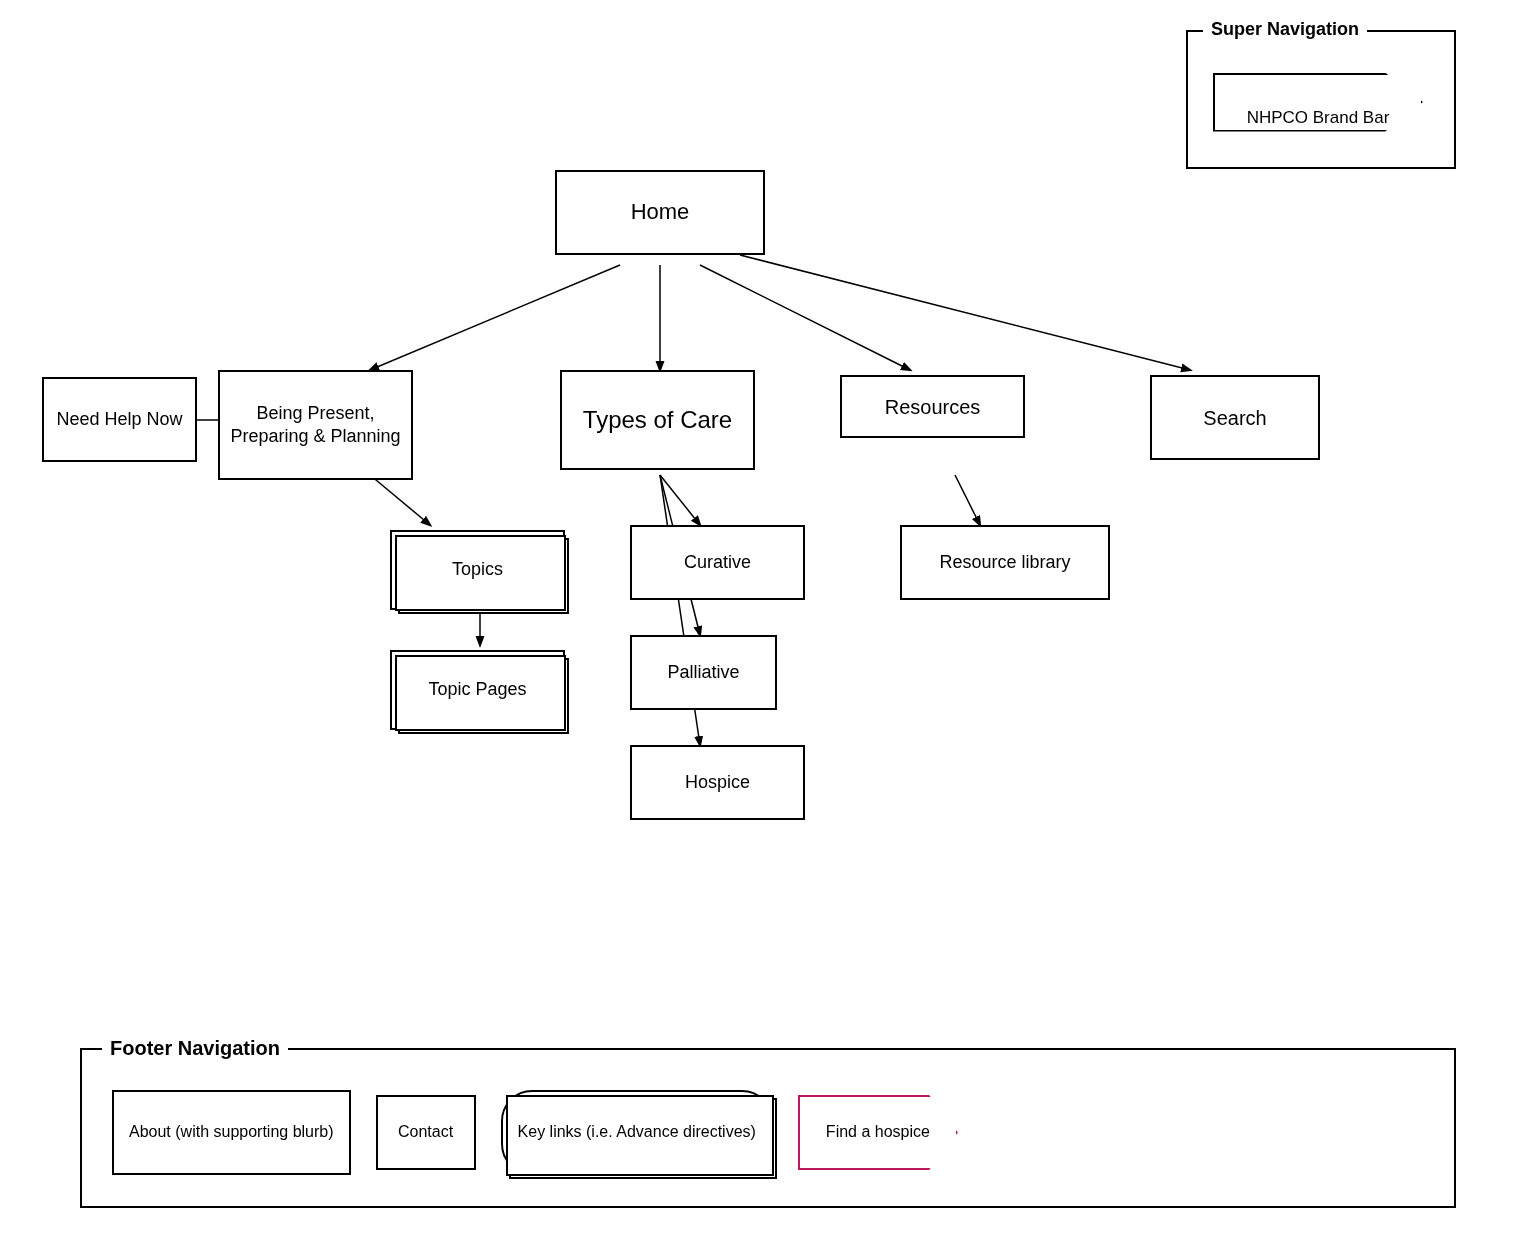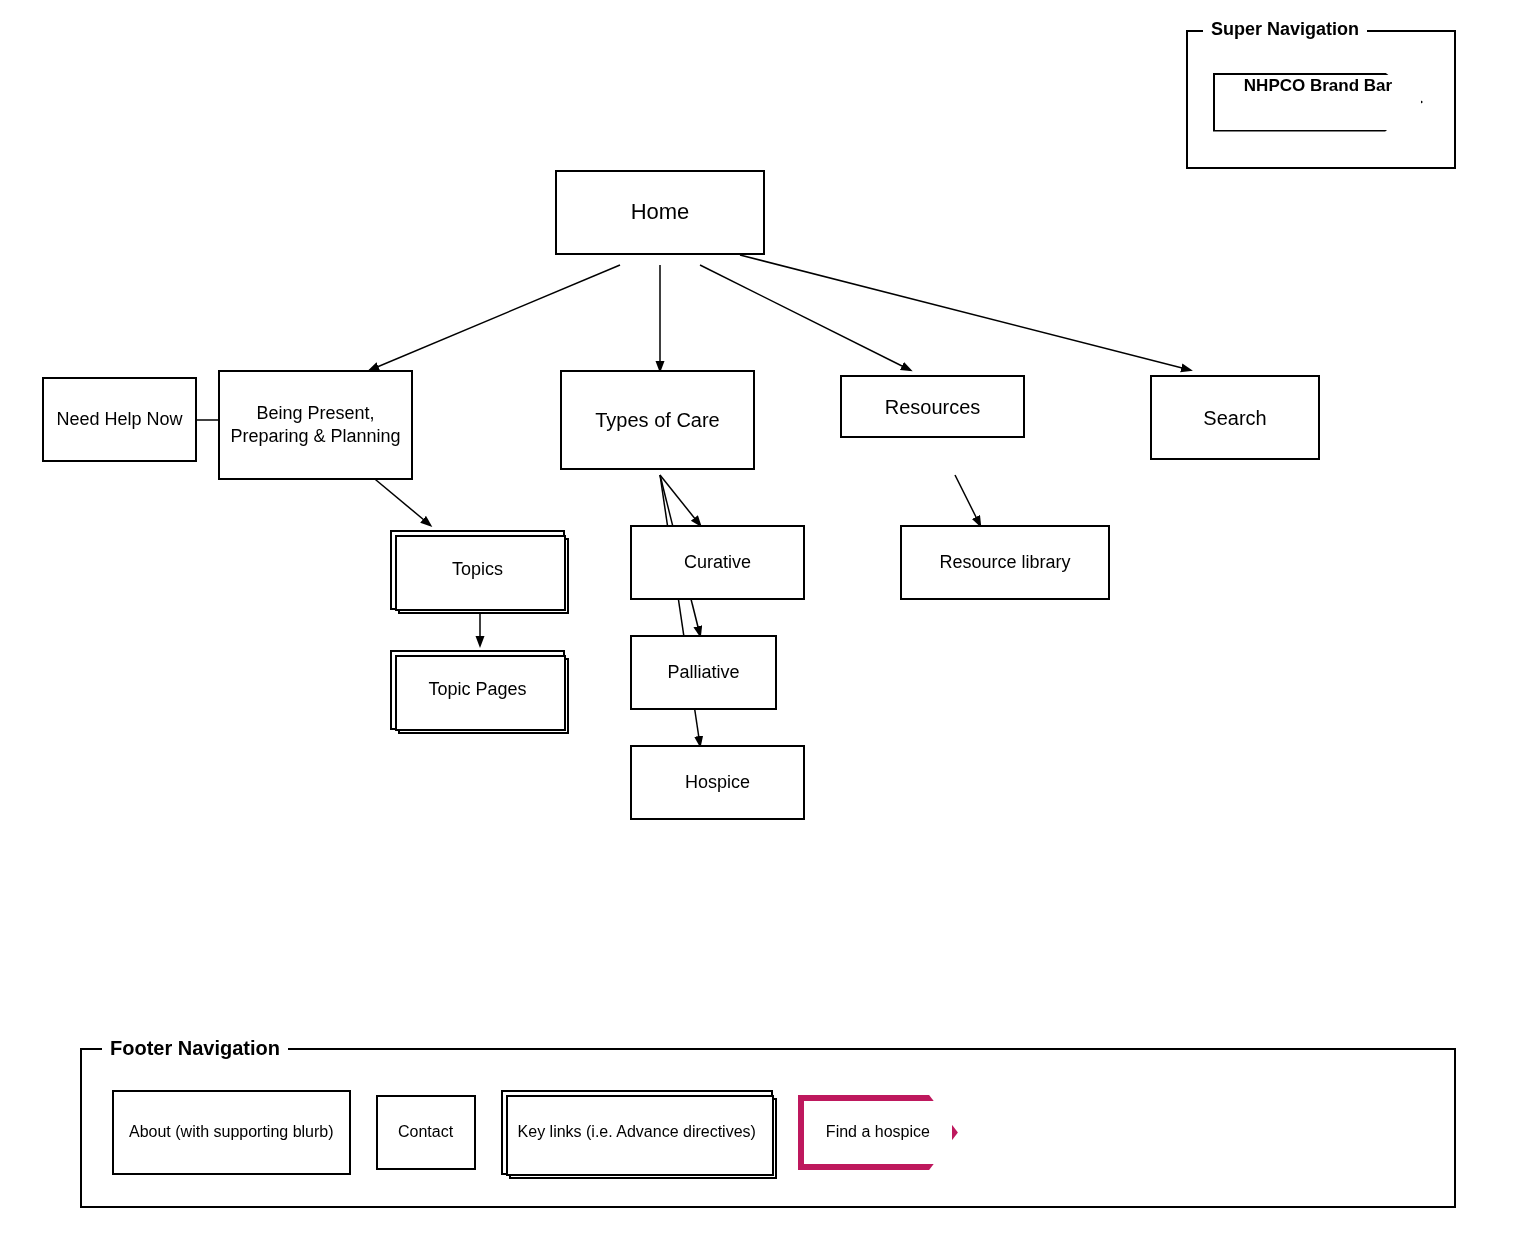--- a/index.html
+++ b/index.html
@@ -119,21 +119,21 @@
       justify-content: center;
       text-align: center;
       font-size: 16px;
       padding: 24px 15px;
       min-width: 110px;
       min-height: 80px;
       line-height: 1.3;
     }
     .footer-arrow {
       background: #fff;
-      border: 6px solid #be185d;
+      border: 2px solid #be185d;
       display: flex;
       align-items: center;
       justify-content: center;
       text-align: center;
       font-size: 16px;
       width: 160px;
       height: 75px;
       clip-path: polygon(0 0, 82% 0, 100% 50%, 82% 100%, 0 100%);
       line-height: 1.3;
     }
@@ -179,21 +179,21 @@
   </div>
 
   <div class="node" style="left: 42px; top: 377px; width: 155px; height: 85px; font-size: 18px;">
     <span>Need Help Now</span>
   </div>
 
   <div class="node" style="left: 218px; top: 370px; width: 195px; height: 110px; font-size: 18px;">
     <span>Being Present, Preparing &amp; Planning</span>
   </div>
 
-  <div class="node" style="left: 560px; top: 370px; width: 195px; height: 100px; font-size: 20px;">
+  <div class="node" style="left: 560px; top: 370px; width: 195px; height: 100px; font-size: 24px;">
     <span>Types of Care</span>
   </div>
 
   <div class="node" style="left: 840px; top: 375px; width: 185px; height: 63px; font-size: 20px;">
     <span>Resources</span>
   </div>
 
   <div class="node" style="left: 1150px; top: 375px; width: 170px; height: 85px; font-size: 20px;">
     <span>Search</span>
   </div>
@@ -219,41 +219,41 @@
   </div>
 
   <div class="node" style="left: 900px; top: 525px; width: 210px; height: 75px; font-size: 18px;">
     <span>Resource library</span>
   </div>
 
   <div class="super-nav-container">
     <span class="super-nav-label">Super Navigation</span>
 
     <div style="position: relative; margin-top: 10px; width: 220px; height: 90px; display: flex; align-items: center; justify-content: center;">
-      <div style="width: 210px; height: 59px; background: #fff; border: 2px solid #000; display: flex; align-items: flex-start; justify-content: center; text-align: center; font-size: 17px; line-height: 1.3; clip-path: polygon(0 0, 82% 0, 100% 50%, 82% 100%, 0 100%); font-weight: bold;">
+      <div style="width: 210px; height: 59px; background: #fff; border: 2px solid #000; display: flex; align-items: flex-end; justify-content: center; text-align: center; font-size: 17px; line-height: 1.3; clip-path: polygon(0 0, 82% 0, 100% 50%, 82% 100%, 0 100%);">
         <span>NHPCO Brand Bar</span>
       </div>
     </div>
   </div>
 
 </div>
 
 <div class="footer-nav-container" style="position: absolute; bottom: 30px; left: 80px; right: 80px; border: 2px solid #000; padding: 20px 30px 30px 30px; min-height: 160px;">
   <span class="footer-nav-label">Footer Navigation</span>
   <div class="footer-items">
 
     <div class="footer-node" style="min-width: 130px; min-height: 85px;">
       <span>About (with supporting blurb)</span>
     </div>
 
     <div class="footer-node" style="min-width: 100px; min-height: 75px;">
       <span>Contact</span>
     </div>
 
-    <div class="footer-node node-stacked" style="min-width: 140px; min-height: 85px; z-index: 1; position: relative;">
+    <div class="footer-node node-stacked" style="min-width: 140px; min-height: 85px; z-index: 1; position: relative; border-radius: 31px;">
       <span>Key links (i.e. Advance directives)</span>
     </div>
 
     <div class="footer-arrow">
       <span>Find a hospice</span>
     </div>
 
   </div>
 </div>
 

